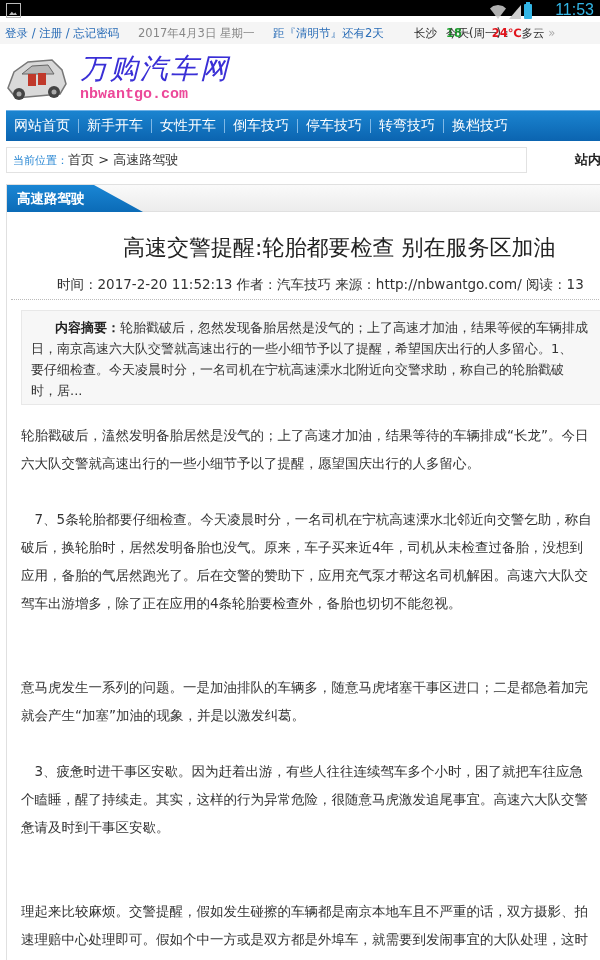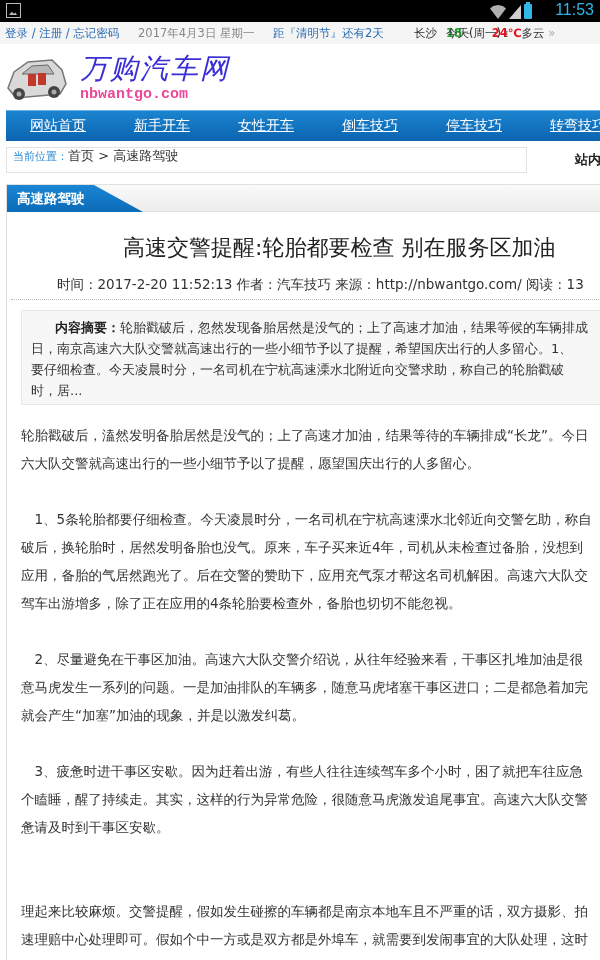--- a/index.html
+++ b/index.html
@@ -1,17 +1,17 @@
 <!DOCTYPE html>
 <html><head>
 <meta charset="utf-8">
 <style>
   * { box-sizing: border-box; margin: 0; padding: 0; }
   html, body { width: 600px; height: 960px; overflow: hidden; background: #ffffff; font-family: "DejaVu Sans", "Liberation Sans", sans-serif; }
-  .statusbar { position: absolute; left: 0; top: 0; width: 600px; height: 22px; background: #000; color: #33b5e5; }
+  .statusbar { position: absolute; left: 0; top: 0; width: 600px; height: 16px; background: #000; color: #33b5e5; }
   .statusbar .gallery { position: absolute; left: 6px; top: 3px; width: 15px; height: 15px; border: 1.5px solid #bbb; }
   .statusbar .gallery::after { content: ""; position: absolute; left: 2px; bottom: 2px; width: 8px; height: 4px; background: #bbb; clip-path: polygon(0 100%, 35% 20%, 60% 70%, 80% 40%, 100% 100%); }
   .statusbar .icons { position: absolute; right: 68px; top: 3px; display: flex; align-items: flex-end; gap: 3px; height: 16px; }
   .wifi { width: 16px; height: 14px; background: #cfcfcf; clip-path: polygon(50% 100%, 0 25%, 20% 8%, 50% 0, 80% 8%, 100% 25%); opacity: .85; }
   .signal { width: 12px; height: 14px; background: #cfcfcf; clip-path: polygon(0 100%, 100% 0, 100% 100%); }
   .battery { width: 8px; height: 15px; background: #33b5e5; border-radius: 1px; position: relative; }
   .battery::before { content: ""; position: absolute; top: -2px; left: 2px; width: 4px; height: 2px; background: #33b5e5; }
   .statusbar .clock { position: absolute; right: 6px; top: 1px; font-size: 16px; color: #33b5e5; font-family: "Liberation Sans", sans-serif; }
 
   .topbar { position: absolute; top: 22px; left: 0; width: 600px; height: 22px; background: #f5f5f5; font-size: 11.5px; line-height: 22px; white-space: nowrap; overflow: hidden; }
@@ -24,24 +24,24 @@
   .topbar .low { color: #1b9e2c; font-weight: bold; position: static; }
   .topbar .high { color: #e0141c; font-weight: bold; position: static; padding-left: 20px; }
   .topbar .more { color: #aaa; position: static; }
 
   .logo { position: absolute; top: 48px; left: 4px; width: 252px; height: 58px; }
   .logo .car { position: absolute; left: 0; top: 2px; width: 64px; height: 54px; }
   .logo .name { position: absolute; left: 76px; top: 2px; font-size: 28px; color: #3a2fd6; font-style: italic; font-family: "DejaVu Serif", serif; letter-spacing: 2px; }
   .logo .domain { position: absolute; left: 76px; top: 38px; font-size: 15px; color: #ec4899; font-family: "Liberation Mono", monospace; font-weight: bold; }
 
   .nav { position: absolute; top: 110px; left: 6px; width: 594px; height: 31px; background: linear-gradient(#1b84d0, #0b64b0); border-top: 1px solid #6fb1e6; display: flex; align-items: center; white-space: nowrap; overflow: hidden; }
-  .nav .item { color: #fff; font-size: 14px; padding: 0 24px; text-decoration: underline; }
+  .nav .item { color: #fff; font-size: 14px; padding: 0 8px; }
   .nav .sep { width: 1px; height: 14px; background: #7fb8e6; }
 
-  .crumb { position: absolute; top: 147px; left: 6px; width: 521px; height: 26px; border: 1px solid #e2e2e2; font-size: 13px; line-height: 16px; padding-left: 6px; color: #333; white-space: nowrap; }
+  .crumb { position: absolute; top: 147px; left: 6px; width: 521px; height: 26px; border: 1px solid #e2e2e2; font-size: 13px; line-height: 24px; padding-left: 6px; color: #333; white-space: nowrap; }
   .crumb .label { color: #2a88d4; font-size: 11px; }
   .site-search { position: absolute; top: 151px; left: 575px; font-size: 13px; color: #222; font-weight: bold; white-space: nowrap; }
 
   .main { position: absolute; top: 184px; left: 6px; width: 600px; height: 780px; border: 1px solid #e0e0e0; border-right: none; border-bottom: none; }
   .section-head { height: 27px; background: linear-gradient(#fafafa, #ececec); border-bottom: 1px solid #e0e0e0; position: relative; }
   .section-tab { position: absolute; left: 0; top: 0; height: 27px; width: 136px; background: linear-gradient(#1a86d4, #0b6bb7); clip-path: polygon(0 0, 87px 0, 136px 27px, 0 27px); color: #fff; font-size: 13.5px; line-height: 27px; padding-left: 10px; font-weight: bold; }
 
   .title { position: absolute; top: 48px; left: 116px; font-size: 22px; color: #222; white-space: nowrap; font-weight: 500; }
   .meta { position: absolute; top: 91px; left: 50px; font-size: 13.5px; color: #333; white-space: nowrap; }
   .meta-rule { position: absolute; top: 114px; left: 4px; width: 596px; border-top: 1px dotted #bbb; }
@@ -124,27 +124,27 @@
     <div>要仔细检查。今天凌晨时分，一名司机在宁杭高速溧水北附近向交警求助，称自己的轮胎戳破</div>
     <div>时，居...</div>
   </div>
 
   <div class="body">
     <p>
       <span> 轮胎戳破后，溘然发明备胎居然是没气的；上了高速才加油，结果等待的车辆排成“长龙”。今日</span><br>
       <span>六大队交警就高速出行的一些小细节予以了提醒，愿望国庆出行的人多留心。</span>
     </p>
     <p>
-      <span>　1、5条轮胎都要仔细检查。今天凌晨时分，一名司机在宁杭高速溧水北邻近向交警乞助，称自</span><br>
+      <span>　7、5条轮胎都要仔细检查。今天凌晨时分，一名司机在宁杭高速溧水北邻近向交警乞助，称自</span><br>
       <span>破后，换轮胎时，居然发明备胎也没气。原来，车子买来近4年，司机从未检查过备胎，没想到</span><br>
       <span>应用，备胎的气居然跑光了。后在交警的赞助下，应用充气泵才帮这名司机解困。高速六大队交</span><br>
       <span>驾车出游增多，除了正在应用的4条轮胎要检查外，备胎也切切不能忽视。</span>
     </p>
     <p>
-      <span>　2、尽量避免在干事区加油。高速六大队交警介绍说，从往年经验来看，干事区扎堆加油是很</span><br>
+      <br>
       <span>意马虎发生一系列的问题。一是加油排队的车辆多，随意马虎堵塞干事区进口；二是都急着加完</span><br>
       <span>就会产生“加塞”加油的现象，并是以激发纠葛。</span>
     </p>
     <p>
       <span>　3、疲惫时进干事区安歇。因为赶着出游，有些人往往连续驾车多个小时，困了就把车往应急</span><br>
       <span>个瞌睡，醒了持续走。其实，这样的行为异常危险，很随意马虎激发追尾事宜。高速六大队交警</span><br>
       <span>惫请及时到干事区安歇。</span>
     </p>
     <p>
       <br>

